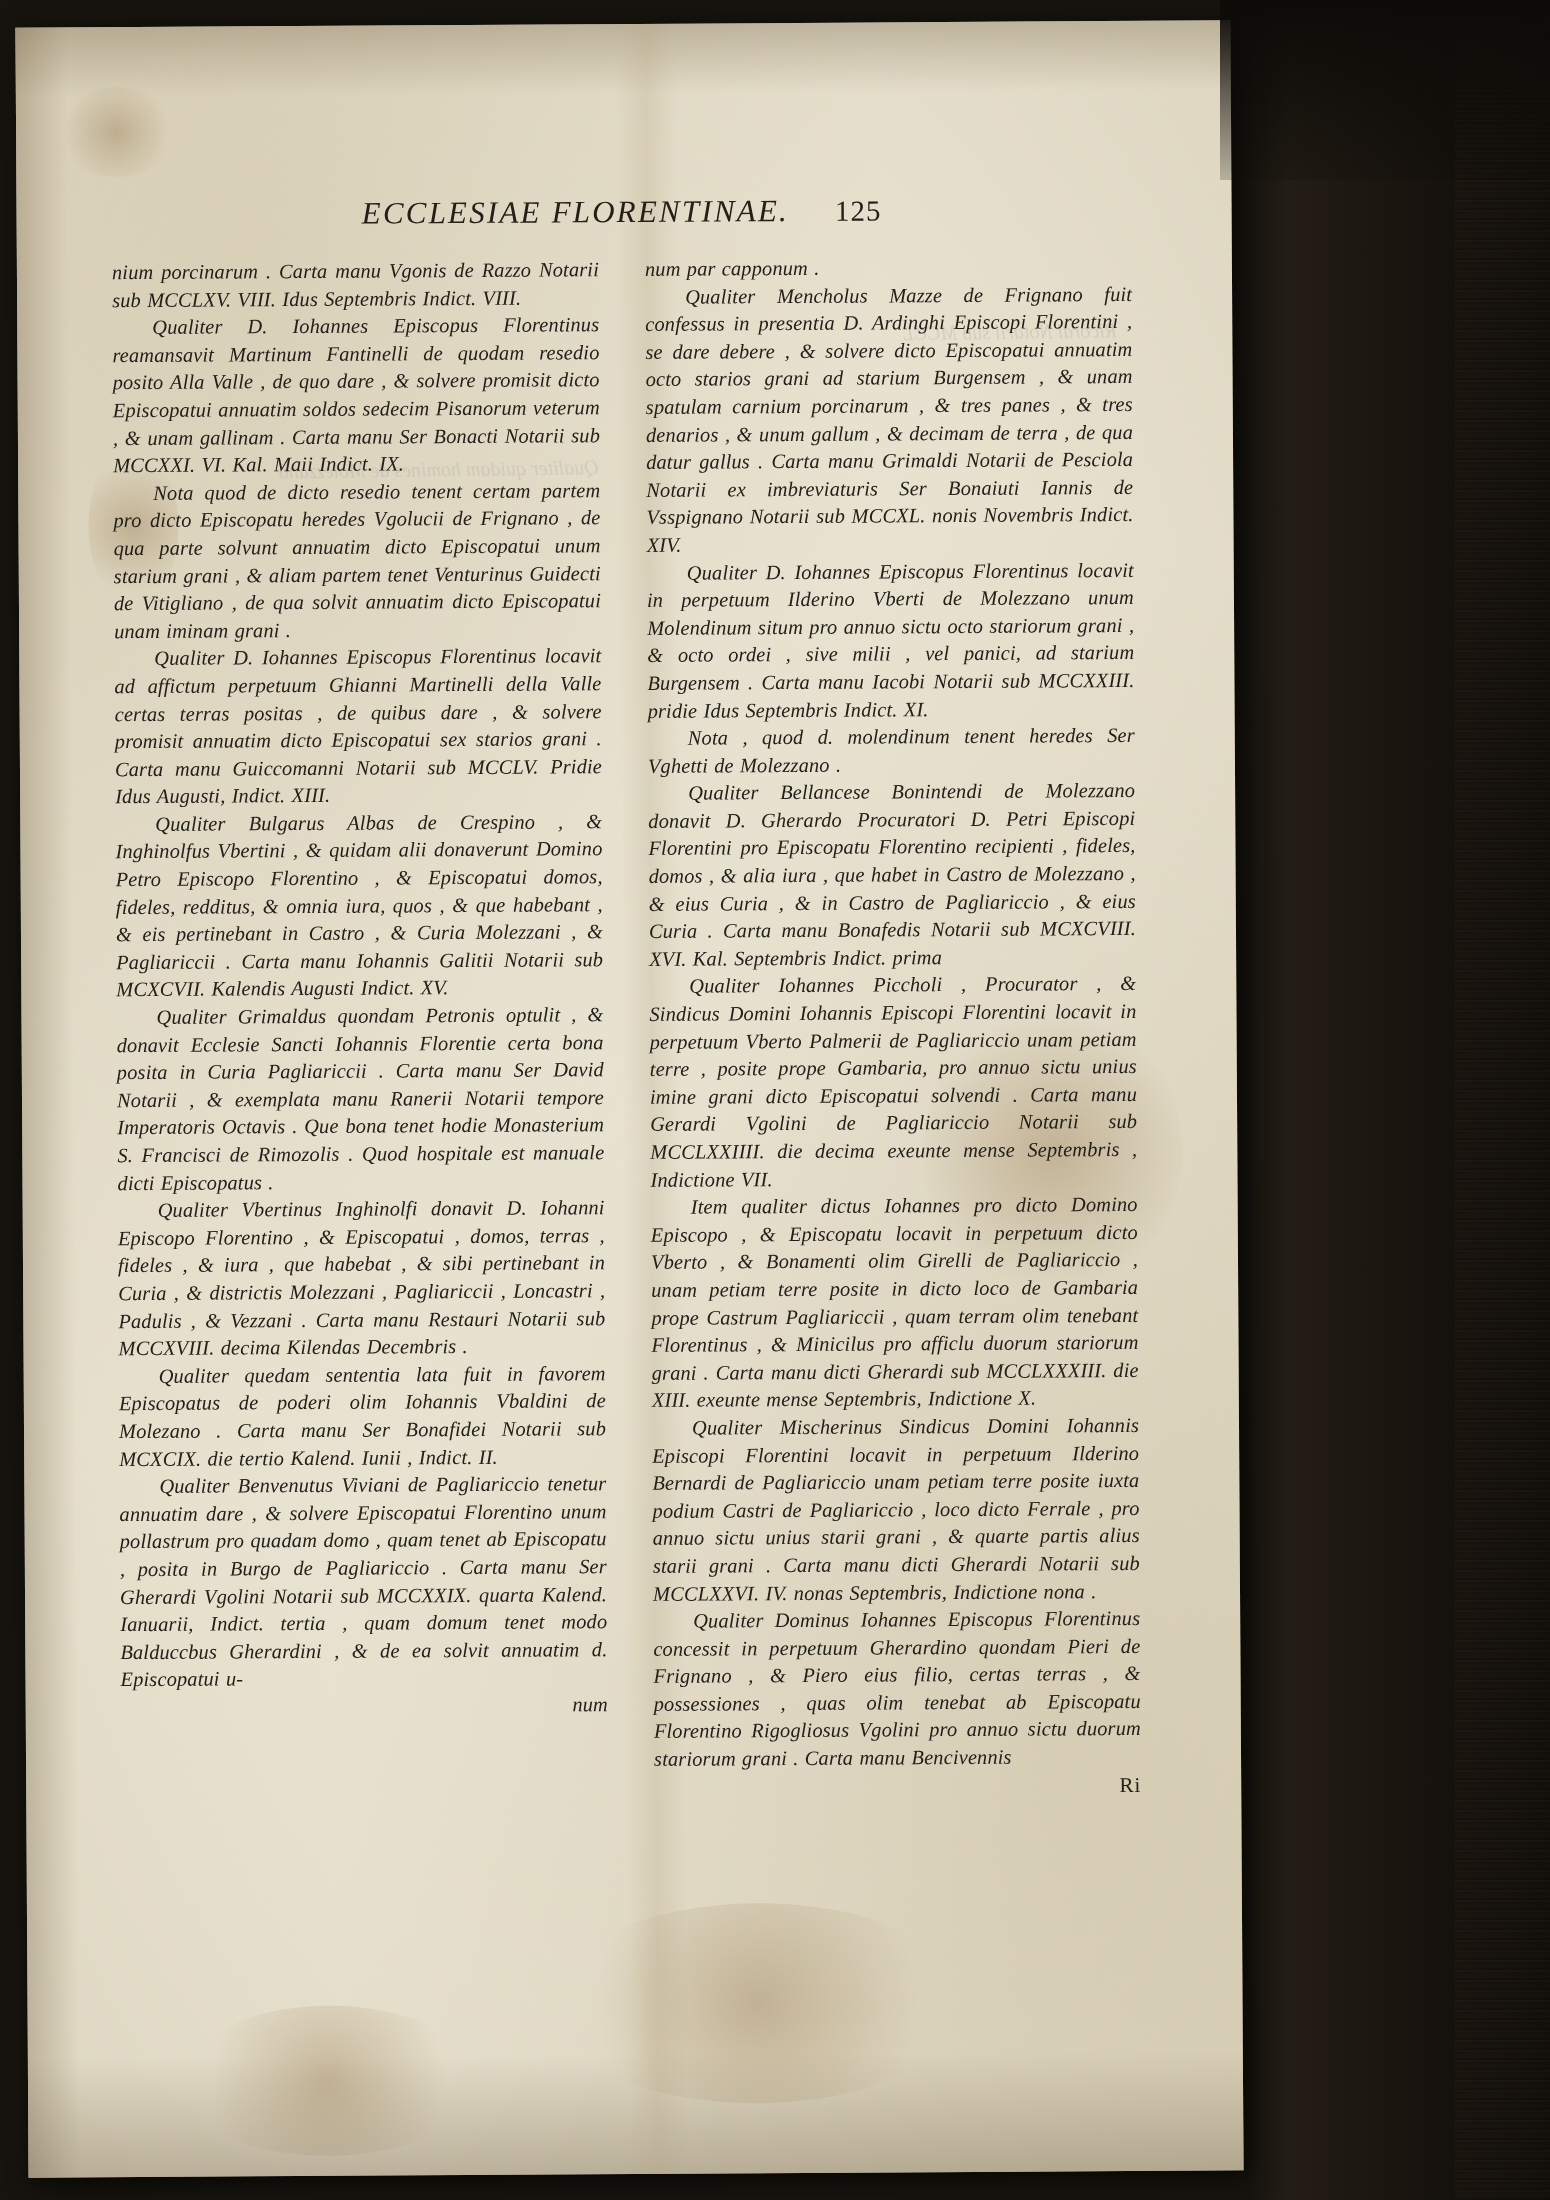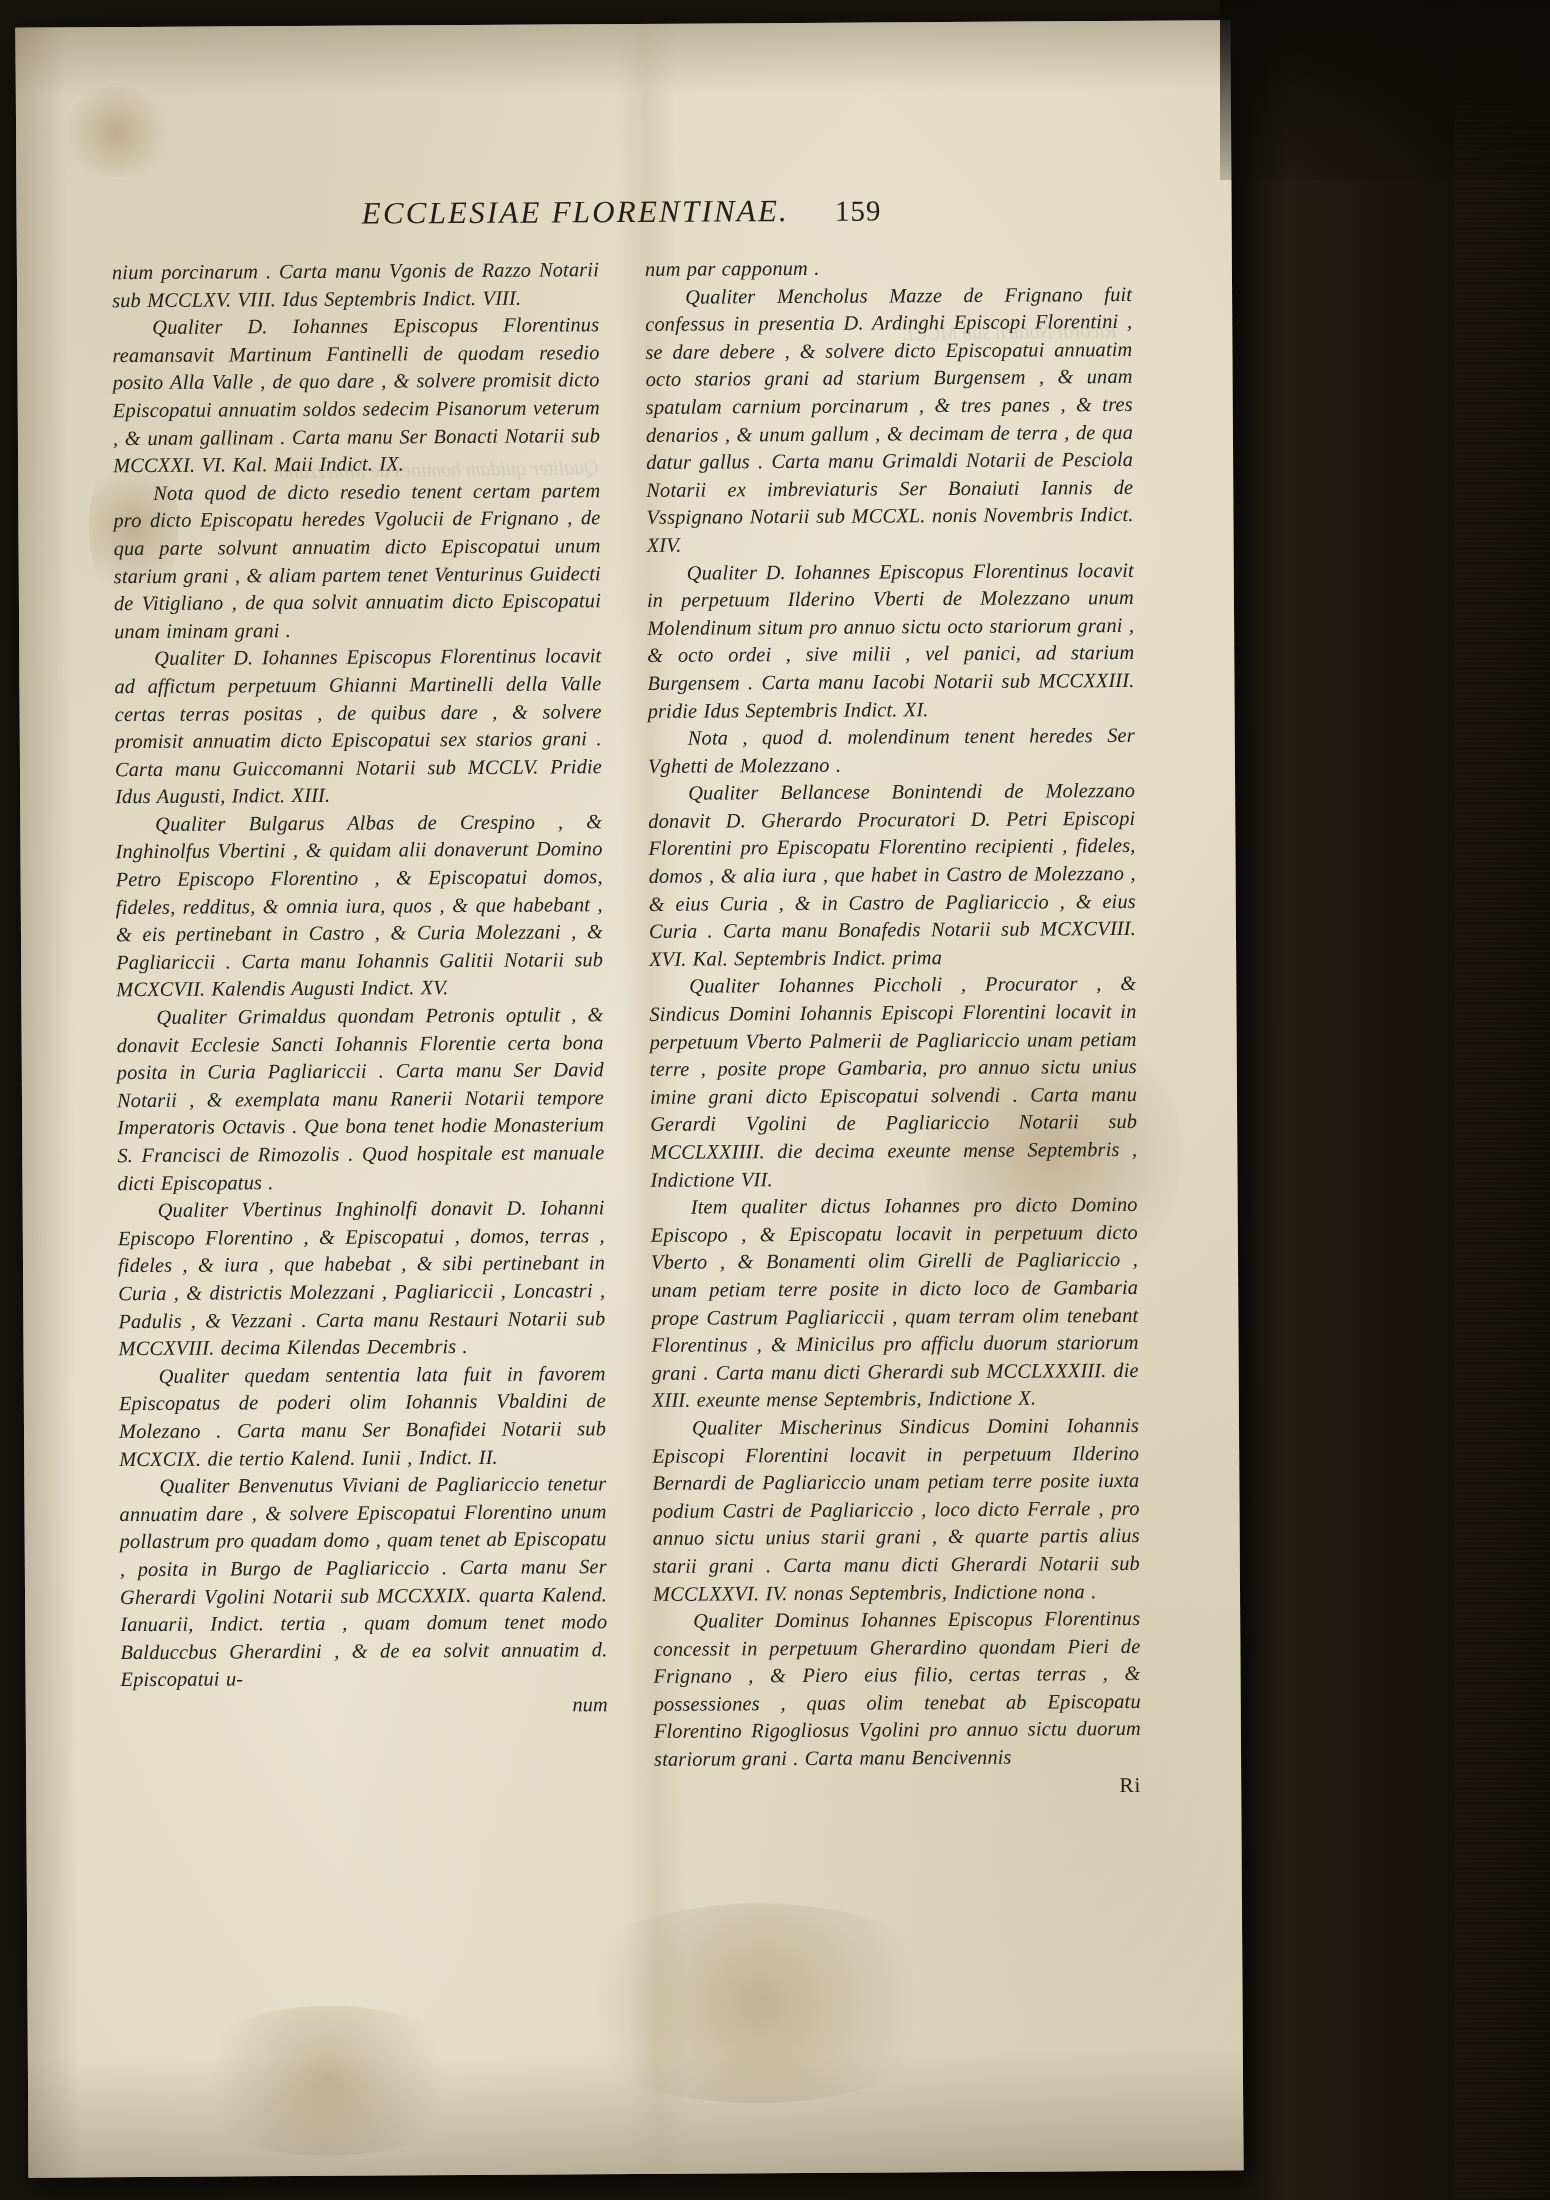--- a/index.html
+++ b/index.html
@@ -226,21 +226,21 @@
 
     <div class="bleed">
       <div class="bcol b1">Ricordi Notarii sub MCCL</div>
       <div class="bcol b2">Qualiter quidam homines de Molezzano</div>
     </div>
 
     <div class="content">
 
       <div class="header">
         <div class="running-title">ECCLESIAE FLORENTINAE.</div>
-        <div class="folio">159</div>
+        <div class="folio">125</div>
       </div>
 
       <div class="columns">
 
         <div class="col">
           <p class="par noindent">nium porcinarum . Carta manu Vgonis de Razzo Notarii sub MCCLXV. VIII. Idus Septembris Indict. VIII.</p>
           <p class="par">Qualiter D. Iohannes Episcopus Florentinus reamansavit Martinum Fantinelli de quodam resedio posito Alla Valle , de quo dare , &amp; solvere promisit dicto Episcopatui annuatim soldos sedecim Pisanorum veterum , &amp; unam gallinam . Carta manu Ser Bonacti Notarii sub MCCXXI. VI. Kal. Maii Indict. IX.</p>
           <p class="par">Nota quod de dicto resedio tenent certam partem pro dicto Episcopatu heredes Vgolucii de Frignano , de qua parte solvunt annuatim dicto Episcopatui unum starium grani , &amp; aliam partem tenet Venturinus Guidecti de Vitigliano , de qua solvit annuatim dicto Episcopatui unam iminam grani .</p>
           <p class="par">Qualiter D. Iohannes Episcopus Florentinus locavit ad affictum perpetuum Ghianni Martinelli della Valle certas terras positas , de quibus dare , &amp; solvere promisit annuatim dicto Episcopatui sex starios grani . Carta manu Guiccomanni Notarii sub MCCLV. Pridie Idus Augusti, Indict. XIII.</p>
           <p class="par">Qualiter Bulgarus Albas de Crespino , &amp; Inghinolfus Vbertini , &amp; quidam alii donaverunt Domino Petro Episcopo Florentino , &amp; Episcopatui domos, fideles, redditus, &amp; omnia iura, quos , &amp; que habebant , &amp; eis pertinebant in Castro , &amp; Curia Molezzani , &amp; Pagliariccii . Carta manu Iohannis Galitii Notarii sub MCXCVII. Kalendis Augusti Indict. XV.</p>

